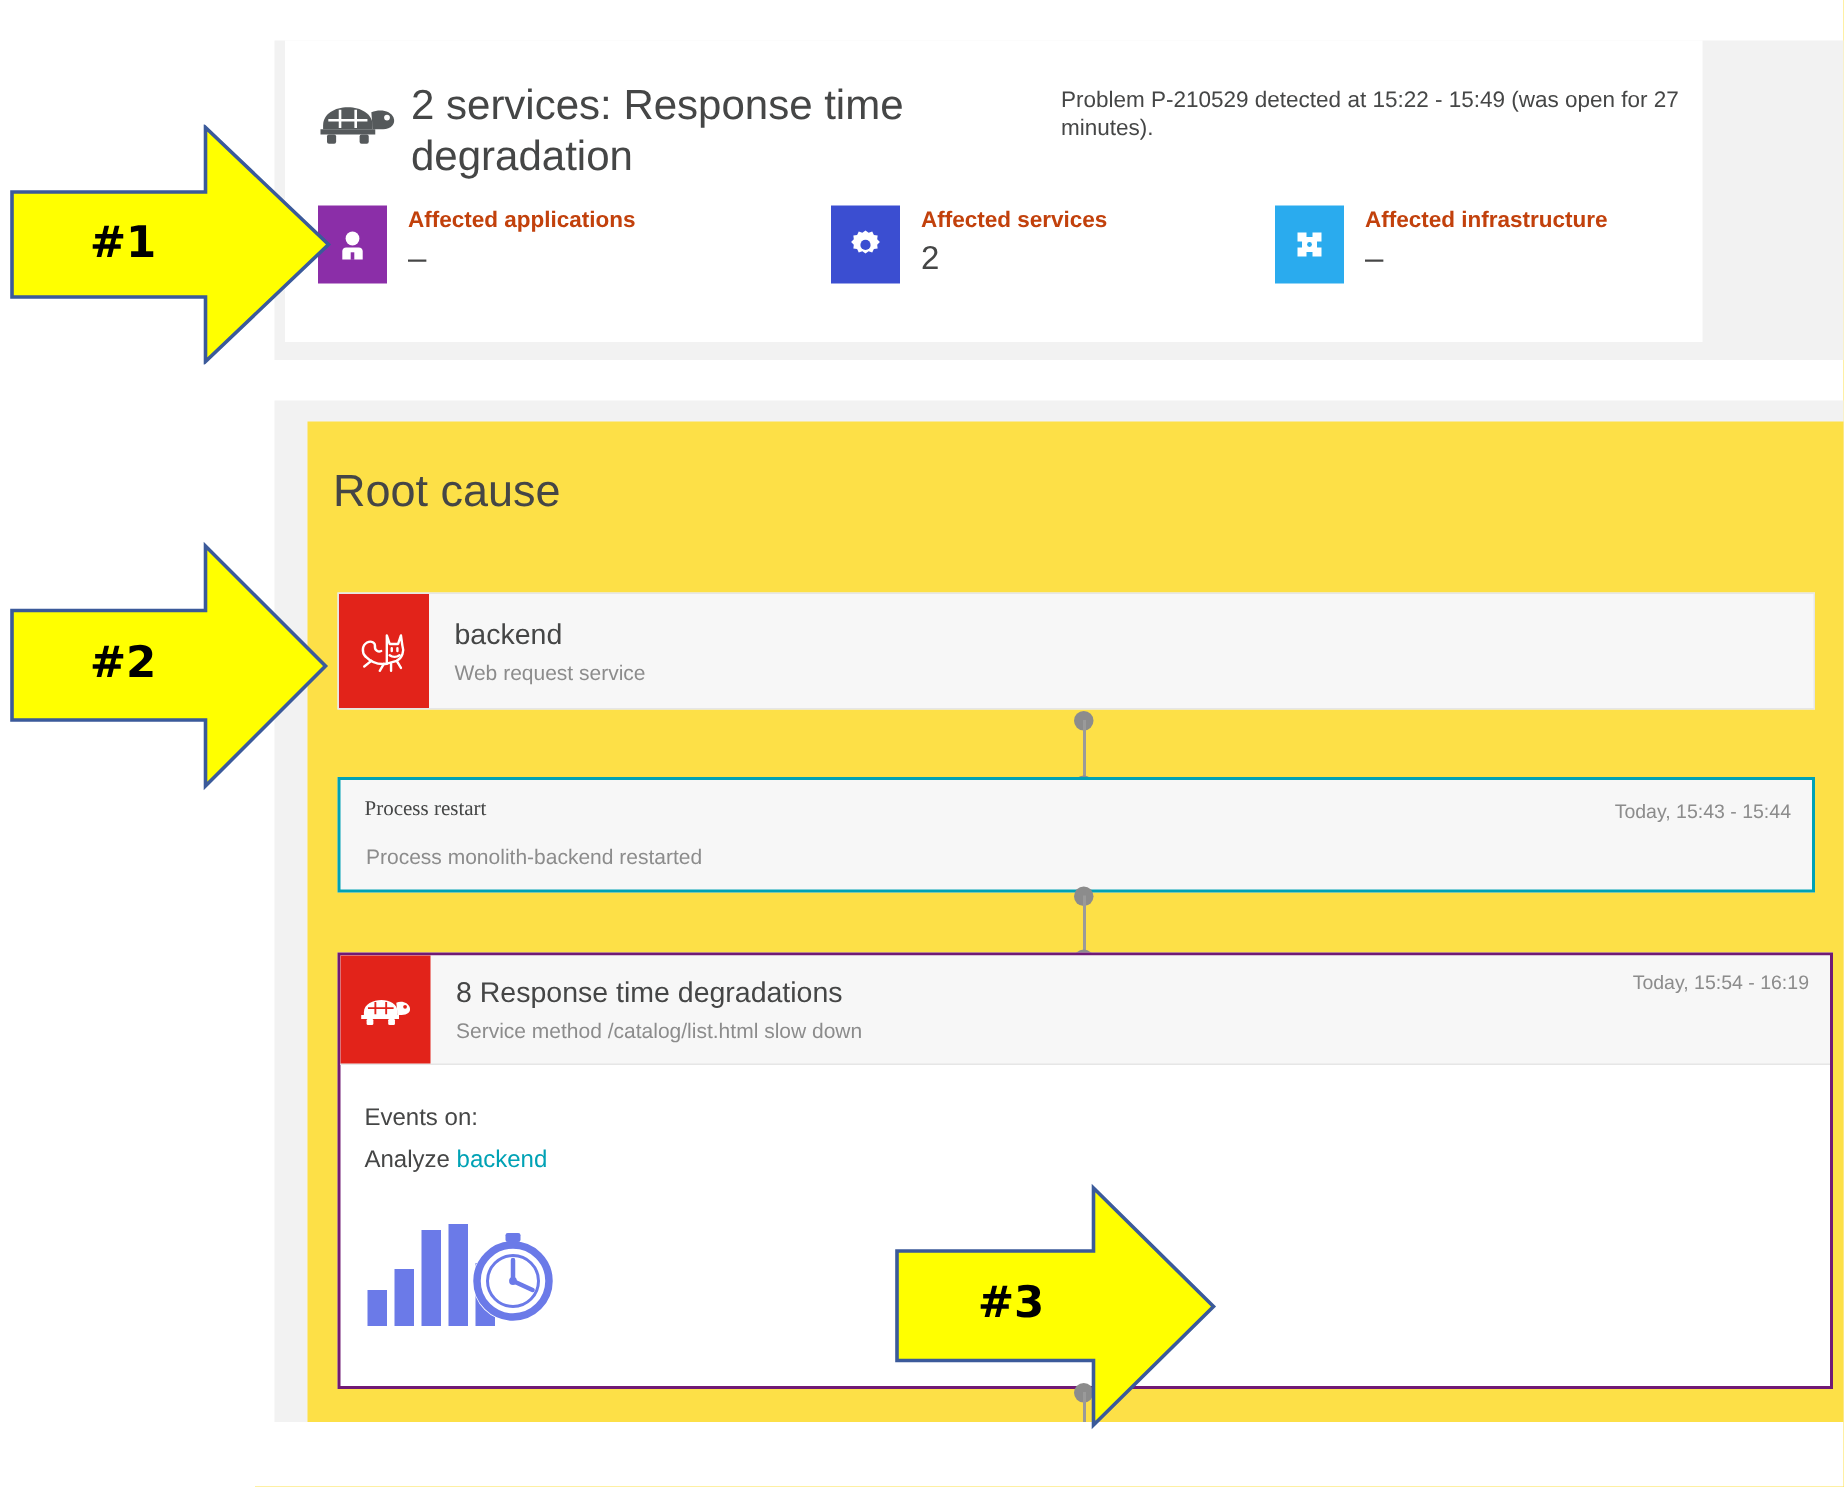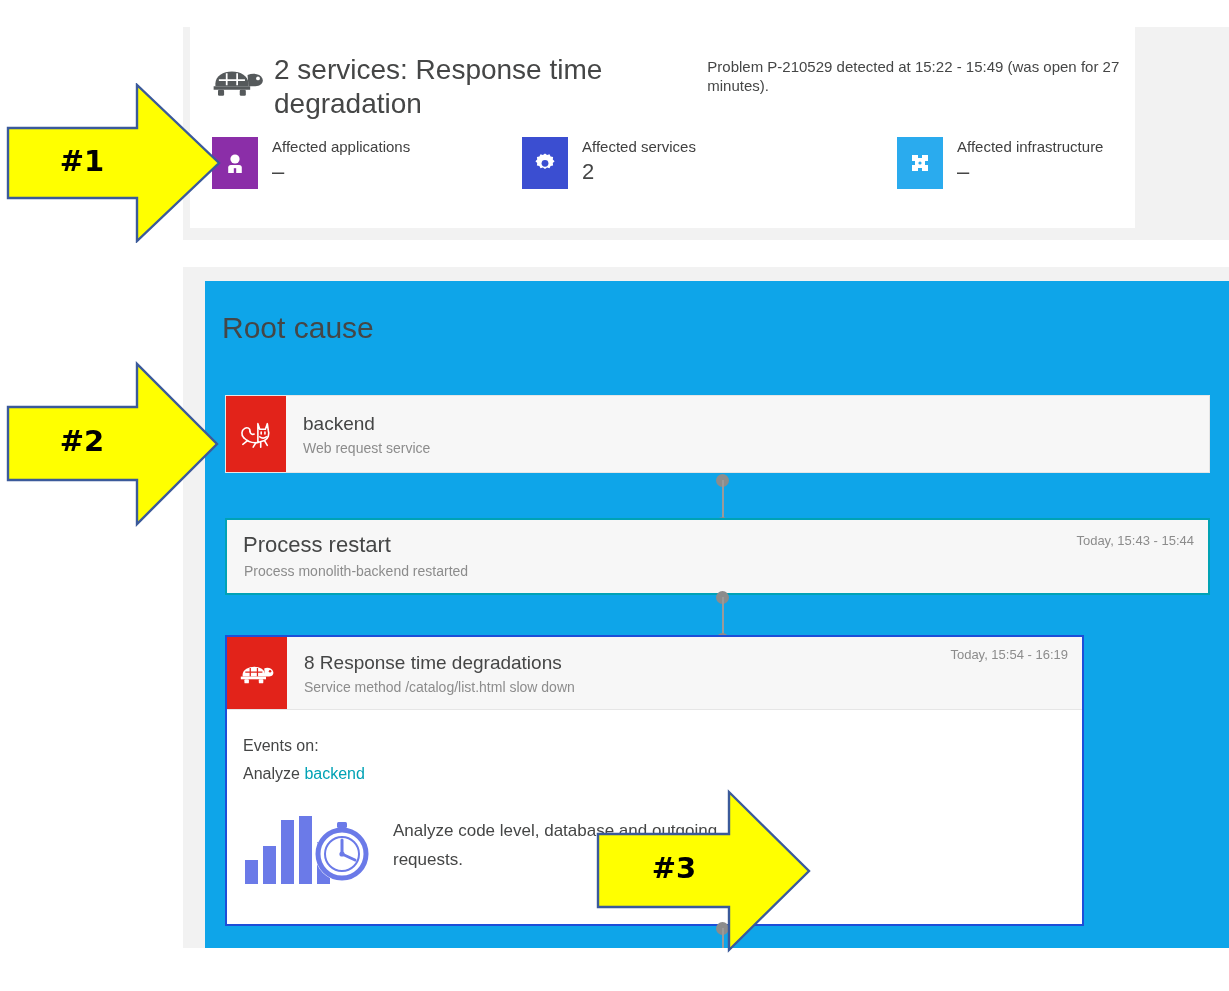--- a/index.html
+++ b/index.html
@@ -23,47 +23,47 @@
   .prob-title-row{position:absolute;left:20px;top:26px;display:flex;align-items:flex-start;}
   .turtle-head-ico{width:56px;height:40px;margin-top:8px;margin-right:8px;flex:0 0 auto;}
   .prob-texts{display:flex;}
   .prob-title{font-size:28px;font-weight:400;color:#454646;line-height:34px;letter-spacing:0px;}
   .prob-sub{font-size:15px;color:#454646;margin-top:4px;line-height:19px;}
 
   .kpi-row{position:absolute;left:22px;top:110px;display:flex;}
   .kpi{display:flex;align-items:flex-start;margin-right:0;}
   .kpi-tile{width:46px;height:52px;display:flex;align-items:center;justify-content:center;flex:0 0 auto;}
   .kpi-txt{margin-left:14px;display:flex;flex-direction:column;}
-  .kpi-label{font-size:15px;font-weight:normal;color:#404040;line-height:20px;}
+  .kpi-label{font-size:15px;font-weight:bold;color:#c2410c;line-height:20px;}
   .kpi-value{font-size:22px;color:#454646;line-height:26px;margin-top:2px;font-weight:400;}
   #kpi-apps{width:310px;}
-  #kpi-svcs{width:375px;}
+  #kpi-svcs{width:296px;margin-left:32px;}
 
   
   #rc-panel{left:183px;top:267px;width:1046px;height:681px;background:#f2f2f2;}
-  #rc-card{left:205px;top:281px;width:1024px;height:667px;background:#0ea5e9;}
+  #rc-card{left:205px;top:281px;width:1024px;height:667px;background:#fde047;}
 
   #rc-title{position:absolute;left:17px;top:30px;font-size:30px;font-weight:400;color:#454646;}
   #rc-sub{position:absolute;left:18px;top:77px;font-size:15px;color:#454646;}
 
   
   #backend-card{position:absolute;left:20px;top:114px;width:985px;height:78px;background:#f7f7f7;border:1px solid #e6e6e6;box-sizing:border-box;display:flex;align-items:stretch;}
   .svc-logo{width:60px;flex:0 0 60px;background:#e2231a;display:flex;align-items:center;justify-content:center;}
   .svc-body{flex:1 1 auto;display:flex;flex-direction:column;justify-content:center;padding-left:17px;}
   .svc-name{font-size:19px;color:#454646;line-height:24px;}
   .svc-desc{font-size:14px;color:#8c8c8c;line-height:18px;margin-top:3px;}
 
   
   #restart-card{position:absolute;left:20px;top:237px;width:985px;height:77px;background:#f7f7f7;border:2px solid #00a2b5;box-sizing:border-box;}
-  #restart-title{position:absolute;left:16px;top:12px;font-size:22px;color:#454646;}
+  #restart-title{position:absolute;left:16px;top:12px;font-size:14px;color:#454646;font-family:Liberation Serif, serif;}
   #restart-desc{position:absolute;left:17px;top:43px;font-size:14px;color:#8c8c8c;}
   #restart-time{position:absolute;right:14px;top:13px;font-size:13px;color:#8c8c8c;}
 
   
-  #deg-card{position:absolute;left:20px;top:354px;width:859px;height:291px;background:#ffffff;border:2px solid #1d4ed8;box-sizing:border-box;}
+  #deg-card{position:absolute;left:20px;top:354px;width:997px;height:291px;background:#ffffff;border:2px solid #701a75;box-sizing:border-box;}
   #deg-head{position:absolute;left:0;top:0;right:0;height:72px;background:#f7f7f7;border-bottom:1px solid #e6e6e6;display:flex;align-items:stretch;}
   #deg-head .svc-logo{width:60px;flex:0 0 60px;}
   #deg-time{position:absolute;right:14px;top:10px;font-size:13px;color:#8c8c8c;}
   #deg-title{font-size:19px;color:#454646;line-height:23px;}
   #deg-desc{font-size:14px;color:#8c8c8c;line-height:18px;margin-top:4px;}
 
   #events-on{position:absolute;left:16px;top:95px;font-size:16px;color:#454646;line-height:28px;}
   #events-on .link{color:#00a2b5;}
 
   #analyze-row{position:absolute;left:16px;top:165px;right:10px;height:90px;}
@@ -234,21 +234,20 @@
             <g>
               <circle cx="99" cy="46" r="27" fill="#ffffff"></circle>
               <circle cx="99" cy="46" r="24" fill="none" stroke="#6b7ae8" stroke-width="5"></circle>
               <circle cx="99" cy="46" r="17" fill="none" stroke="#6b7ae8" stroke-width="2"></circle>
               <rect x="94" y="14" width="10" height="6" rx="1.5" fill="#6b7ae8"></rect>
               <path d="M99 46 L99 32 M99 46 L112 52" stroke="#6b7ae8" stroke-width="3" stroke-linecap="round" fill="none"></path>
               <circle cx="99" cy="46" r="2.6" fill="#6b7ae8"></circle>
             </g>
           </svg>
         </span>
-        <span id="analyze-text">Analyze code level, database and outgoing requests.</span>
       </div>
     </div>
 
     <div class="dot" style="left:511px;top:641px;"></div>
     <div class="conn" style="left:516.5px;top:647px;height:20px;"></div>
 
   </div>
 
   <div class="arrow" style="left:0px;top:83px;">
     <svg width="222" height="160" viewBox="0 0 222 160">

